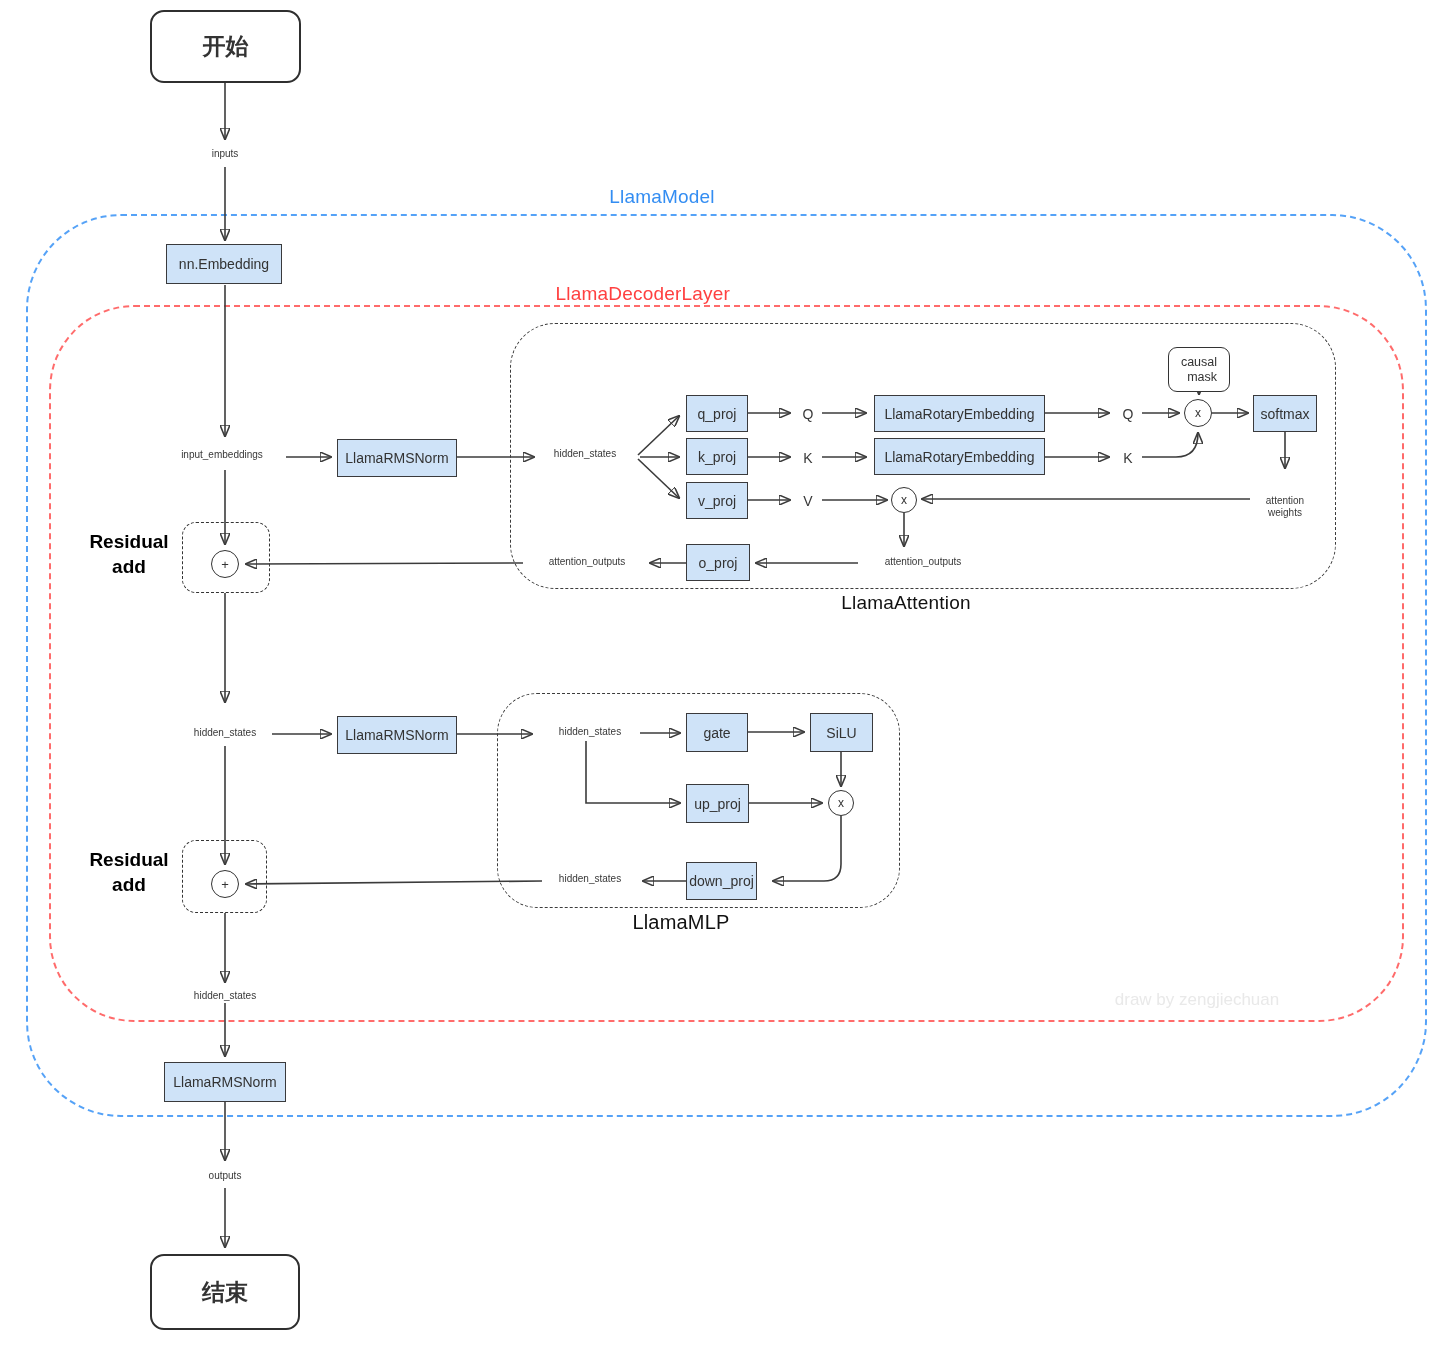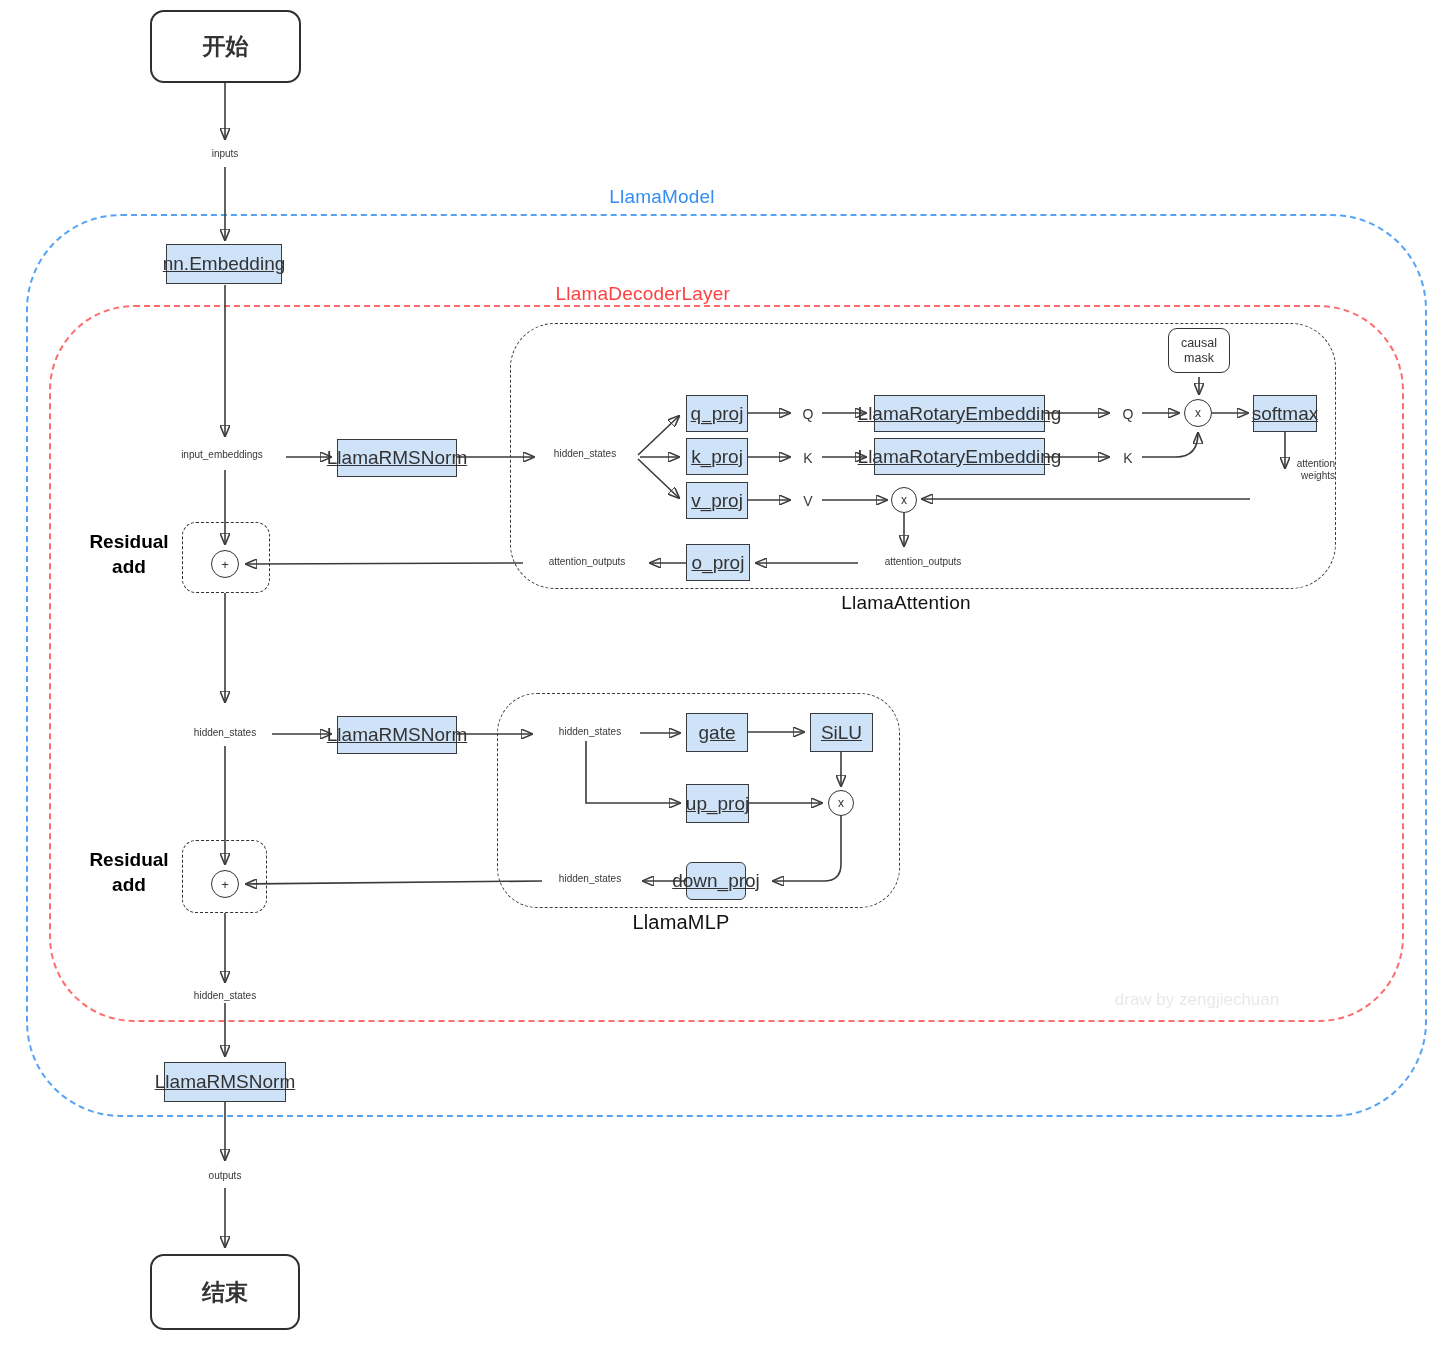--- a/index.html
+++ b/index.html
@@ -15,21 +15,21 @@
   .decoder-box { border:2px dashed var(--decoder-border,#ff6b6b); border-radius:85px; }
   .inner-box   { border:1.6px dashed var(--inner-border,#3c3c3c); }
 
   .section-lbl { position:absolute; font-weight:normal; font-size:19px; text-align:center; letter-spacing:0.2px; }
   .lbl { position:absolute; font-size:10px; text-align:center; color:#383838; line-height:1.18; }
   .pre { white-space:pre-line; }
 
   .node {
     position:absolute; display:flex; align-items:center; justify-content:center;
     background:var(--node-fill,#cfe3f8); border:1.6px solid var(--node-border,#3a3a3c);
-    font-size:19px; box-sizing:border-box; text-align:center;text-decoration:underline;
+    font-size:14px; box-sizing:border-box; text-align:center;
   }
   .terminal {
     position:absolute; display:flex; align-items:center; justify-content:center;
     border:2px solid #2f2f2f; border-radius:14px; background:#fff;
     font-size:23px; font-weight:bold; box-sizing:border-box;
   }
   .mask-node {
     position:absolute; display:flex; align-items:center; justify-content:center;
     background:#fff; border:1.4px solid #333; border-radius:9px;
     font-size:12.5px; line-height:1.2; text-align:center; box-sizing:border-box;
@@ -121,24 +121,24 @@
   <div class="node" style="left:686px; top:438px; width:62px; height:37px;">k_proj</div>
   <div class="node" style="left:686px; top:482px; width:62px; height:37px;">v_proj</div>
   <div class="node" style="left:874px; top:395px; width:171px; height:37px;">LlamaRotaryEmbedding</div>
   <div class="node" style="left:874px; top:438px; width:171px; height:37px;">LlamaRotaryEmbedding</div>
   <div class="node" style="left:1253px; top:395px; width:64px; height:37px;">softmax</div>
   <div class="node" style="left:686px; top:544px; width:64px; height:37px;">o_proj</div>
   <div class="node" style="left:337px; top:716px; width:120px; height:38px;">LlamaRMSNorm</div>
   <div class="node" style="left:686px; top:713px; width:62px; height:39px;">gate</div>
   <div class="node" style="left:810px; top:713px; width:63px; height:39px;">SiLU</div>
   <div class="node" style="left:686px; top:784px; width:63px; height:39px;">up_proj</div>
-  <div class="node" style="left:686px; top:862px; width:60px; height:38px;border-radius:6px;">down_proj</div>
+  <div class="node" style="left:686px; top:862px; width:71px; height:38px;">down_proj</div>
   <div class="node" style="left:164px; top:1062px; width:122px; height:40px;">LlamaRMSNorm</div>
 
-  <div class="mask-node pre" style="left:1168px; top:328px; width:62px; height:45px;">causal
+  <div class="mask-node pre" style="left:1168px; top:347px; width:62px; height:45px;text-align:right;">causal
 mask</div>
 
   <div class="op" style="left:211px; top:550px; width:28px; height:28px;">+</div>
   <div class="op" style="left:211px; top:870px; width:28px; height:28px;">+</div>
   <div class="op" style="left:891px; top:487px; width:26px; height:26px; font-size:12px;">x</div>
   <div class="op" style="left:1184px; top:399px; width:28px; height:28px; font-size:12px;">x</div>
   <div class="op" style="left:828px; top:790px; width:26px; height:26px; font-size:12px;">x</div>
 
   <div class="dash-box" style="left:182px; top:522px; width:88px; height:71px;"></div>
   <div class="dash-box" style="left:182px; top:840px; width:85px; height:73px;"></div>
@@ -148,21 +148,21 @@
 add</div>
 
   <div class="lbl" style="left:175px; top:148px; width:100px;">inputs</div>
   <div class="lbl" style="left:142px; top:449px; width:160px;">input_embeddings</div>
   <div class="lbl" style="left:535px; top:448px; width:100px;">hidden_states</div>
   <div class="lbl" style="left:794px; top:406px; width:28px; font-size:14px;">Q</div>
   <div class="lbl" style="left:794px; top:450px; width:28px; font-size:14px;">K</div>
   <div class="lbl" style="left:794px; top:493px; width:28px; font-size:14px;">V</div>
   <div class="lbl" style="left:1114px; top:406px; width:28px; font-size:14px;">Q</div>
   <div class="lbl" style="left:1114px; top:450px; width:28px; font-size:14px;">K</div>
-  <div class="lbl pre" style="left:1235px; top:458px; width:100px;text-align:right;">attention
+  <div class="lbl pre" style="left:1235px; top:495px; width:100px;">attention
 weights</div>
   <div class="lbl" style="left:853px; top:556px; width:140px;">attention_outputs</div>
   <div class="lbl" style="left:517px; top:556px; width:140px;">attention_outputs</div>
   <div class="lbl" style="left:175px; top:727px; width:100px;">hidden_states</div>
   <div class="lbl" style="left:540px; top:726px; width:100px;">hidden_states</div>
   <div class="lbl" style="left:540px; top:873px; width:100px;">hidden_states</div>
   <div class="lbl" style="left:175px; top:990px; width:100px;">hidden_states</div>
   <div class="lbl" style="left:175px; top:1170px; width:100px;">outputs</div>
 
   <div class="watermark" style="left:1097px; top:990px; width:200px;">draw by zengjiechuan</div>

